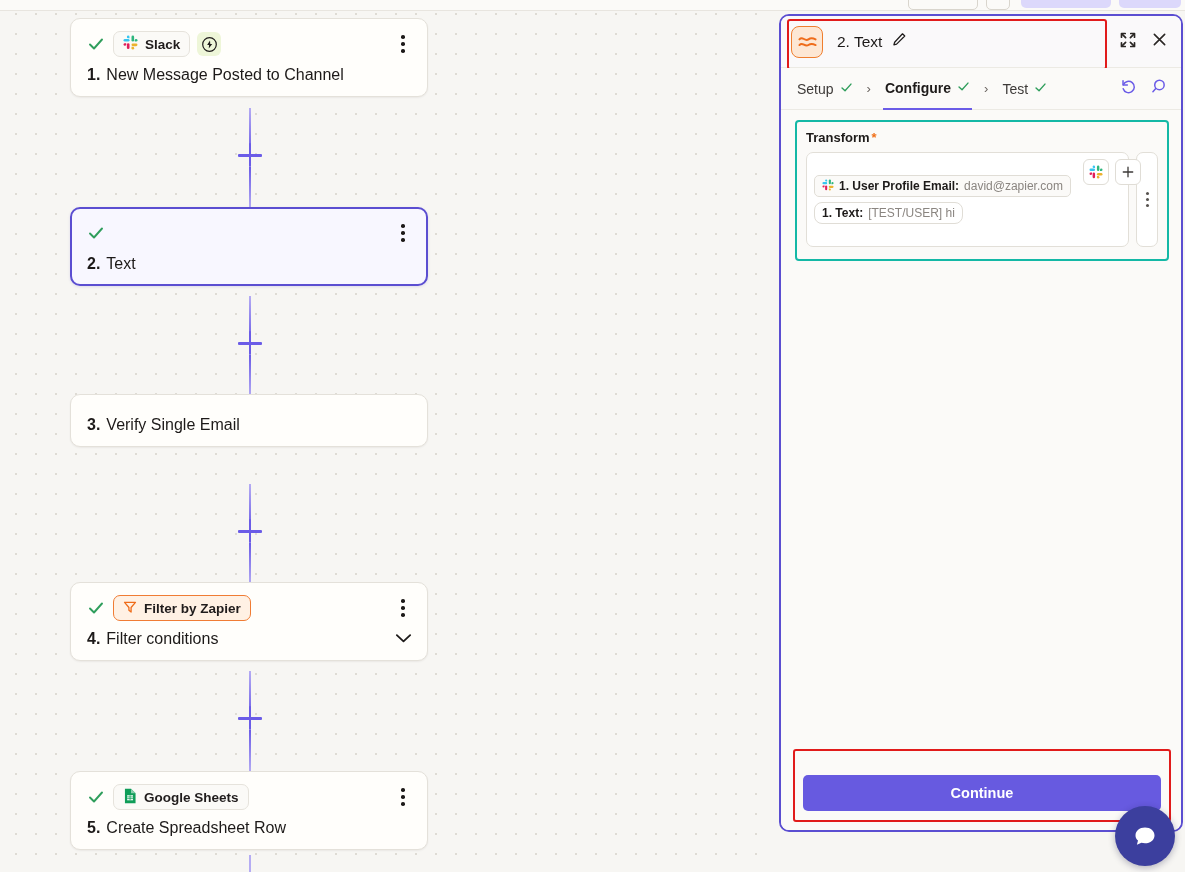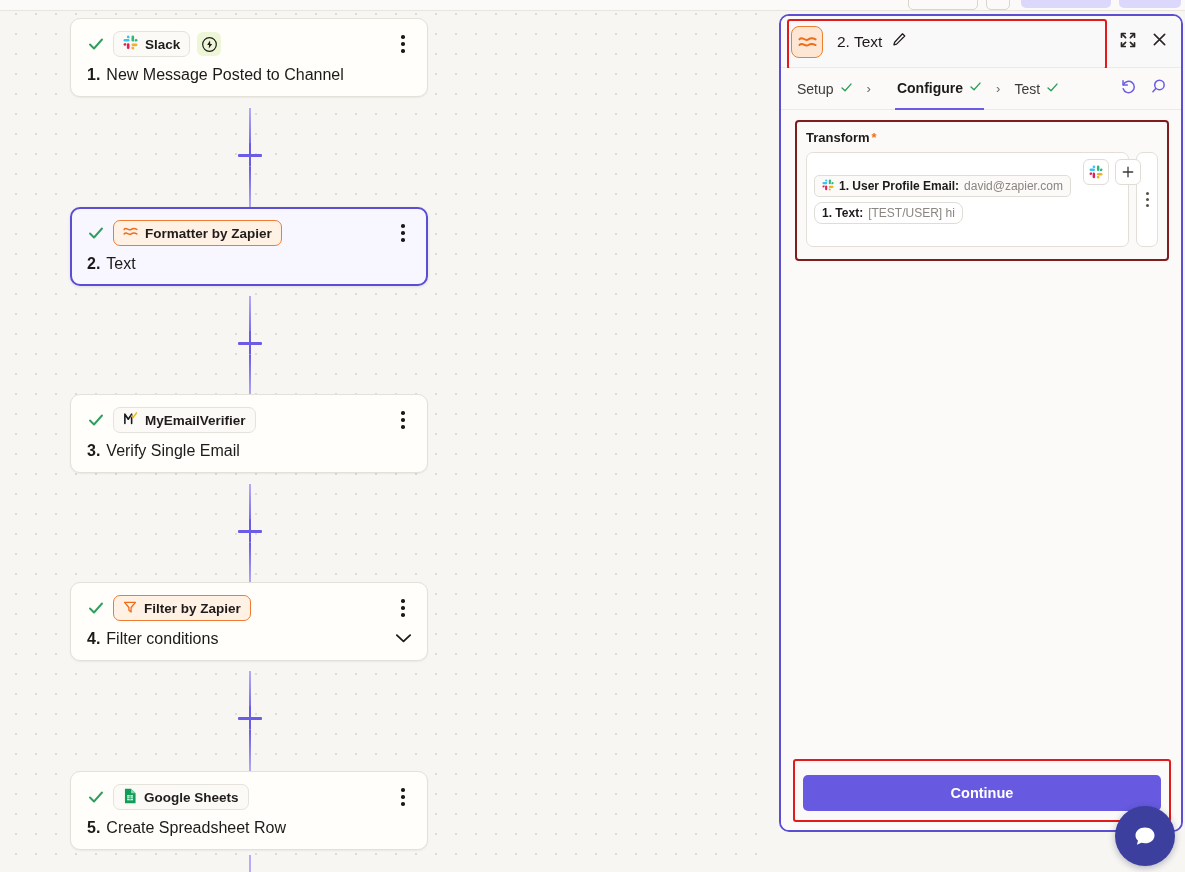--- a/index.html
+++ b/index.html
@@ -107,29 +107,29 @@
 
   #tabbar{
     height:42px;display:flex;align-items:center;padding:0 14px 0 14px;
     box-sizing:border-box;border-bottom:1px solid #eceae4;background:#fbfaf8;
     position:relative;
   }
   .tab{
     display:flex;align-items:center;gap:6px;font-size:14px;color:#3d3a38;
     height:42px;box-sizing:border-box;cursor:pointer;padding:0 2px;
   }
-  .tab.active{color:#1d1a19;font-weight:700;border-bottom:2.5px solid #6b5ce7;margin-left:12px;}
+  .tab.active{color:#1d1a19;font-weight:700;border-bottom:2.5px solid #6b5ce7;}
   .tab-sep{margin:0 12px;color:#6b6561;font-size:13px;}
   .tab-tools{margin-left:auto;display:flex;align-items:center;gap:13px;}
 
   #panel-body{position:relative;height:calc(100% - 52px - 42px);background:#fbfaf8;}
 
   .transform-box{
     position:absolute;left:14px;top:10px;width:374px;
-    border:2px solid #7f1d1d;border-radius:4px;box-sizing:border-box;
+    border:2px solid #14b8a6;border-radius:4px;box-sizing:border-box;
     padding:8px 9px 12px 9px;background:#fbfaf8;
   }
   .field-label{font-size:13px;font-weight:700;color:#1d1a19;margin-bottom:7px;}
   .field-label em{color:#f0701a;font-style:normal;font-weight:700;margin-left:2px;}
 
   .token-wrap{display:flex;align-items:stretch;gap:7px;}
   .token-field{
     flex:1;min-height:58px;border:1px solid #e2dfd8;border-radius:7px;
     background:#fff;padding:22px 7px;box-sizing:border-box;
     display:flex;flex-wrap:wrap;align-content:flex-start;gap:5px;
@@ -150,21 +150,21 @@
   .side-kebab{
     width:20px;border:1px solid #e2dfd8;border-radius:7px;background:#fff;
     display:flex;flex-direction:column;align-items:center;justify-content:center;gap:3px;
     flex:0 0 auto;cursor:pointer;
   }
   .side-kebab i{width:3px;height:3px;border-radius:50%;background:#56524e;display:block;}
 
   .footer-box{
     position:absolute;left:12px;bottom:8px;width:378px;
     border:2px solid #e11b1b;border-radius:3px;box-sizing:border-box;
-    padding:14px 8px 9px 8px;background:#fbfaf8;
+    padding:24px 8px 9px 8px;background:#fbfaf8;
   }
   .continue-btn{
     width:100%;height:36px;border:none;border-radius:5px;background:#675ae0;
     color:#fff;font-size:14.5px;font-weight:700;cursor:pointer;
     font-family:"Liberation Sans","DejaVu Sans",sans-serif;
   }
 
   #chat-bubble{
     position:absolute;right:10px;bottom:6px;width:60px;height:60px;border-radius:50%;
     background:#3c3f9e;display:flex;align-items:center;justify-content:center;
@@ -235,63 +235,33 @@
     </div>
   </div>
 
   <div class="step-card selected" style="top:207px;">
     <div class="card-top">
       <span class="check">
         <svg width="18" height="18" viewBox="0 0 18 18">
             <path d="M3 9.5 L7 13.5 L15 4.5" fill="none" stroke="#2f9e5c" stroke-width="1.9" stroke-linecap="round" stroke-linejoin="round"></path>
           </svg>
       </span>
-      <span class="app-chip zapier">
-        <span>
-          <svg width="15" height="13" viewBox="0 0 20 16">
-            <path d="M1.5 5.2 C5 1.2 7 8 11 5.2 C14 3.1 16 4 18.5 5.2" fill="none" stroke="#ef6c1a" stroke-width="2" stroke-linecap="round"></path>
-            <path d="M1.5 11.2 C5 7.2 7 14 11 11.2 C14 9.1 16 10 18.5 11.2" fill="none" stroke="#ef6c1a" stroke-width="2" stroke-linecap="round"></path>
-          </svg>
-        </span>
-        <span>Formatter by Zapier</span>
-      </span>
       <span class="kebab">
           <i></i>
           <i></i>
           <i></i>
         </span>
     </div>
     <div class="card-title">
       <b>2.</b>
       <span class="t">Text</span>
     </div>
   </div>
 
   <div class="step-card" style="top:394px;">
-    <div class="card-top">
-      <span class="check">
-        <svg width="18" height="18" viewBox="0 0 18 18">
-            <path d="M3 9.5 L7 13.5 L15 4.5" fill="none" stroke="#2f9e5c" stroke-width="1.9" stroke-linecap="round" stroke-linejoin="round"></path>
-          </svg>
-      </span>
-      <span class="app-chip">
-        <span>
-          <svg width="15" height="15" viewBox="0 0 20 20">
-            <path d="M2.5 16.5 V4.2 L7 11 L11.5 4.2 V16.5" fill="none" stroke="#14171f" stroke-width="2.1" stroke-linejoin="round" stroke-linecap="round"></path>
-            <path d="M11.2 6.6 L13.3 8.8 L18 2.6" fill="none" stroke="#e8b81c" stroke-width="2" stroke-linecap="round" stroke-linejoin="round"></path>
-          </svg>
-        </span>
-        <span>MyEmailVerifier</span>
-      </span>
-      <span class="kebab">
-          <i></i>
-          <i></i>
-          <i></i>
-        </span>
-    </div>
     <div class="card-title">
       <b>3.</b>
       <span class="t">Verify Single Email</span>
     </div>
   </div>
 
   <div class="step-card" style="top:582px;">
     <div class="card-top">
       <span class="check">
         <svg width="18" height="18" viewBox="0 0 18 18">

